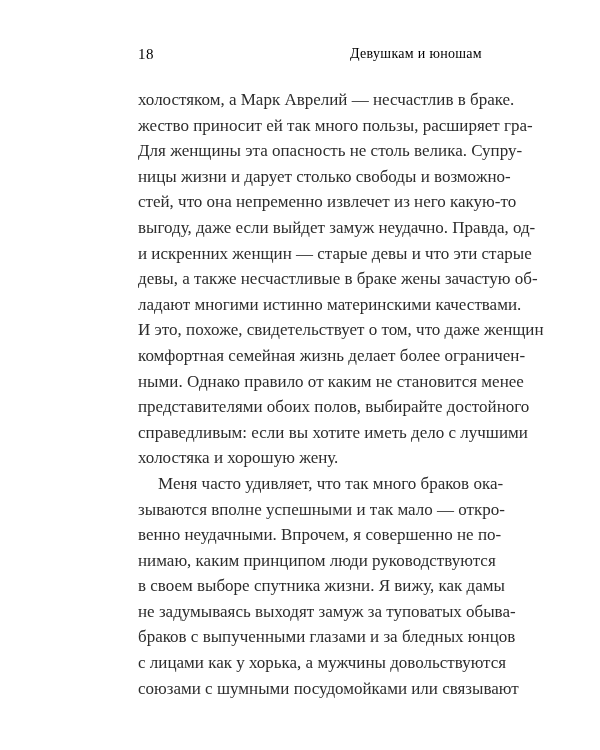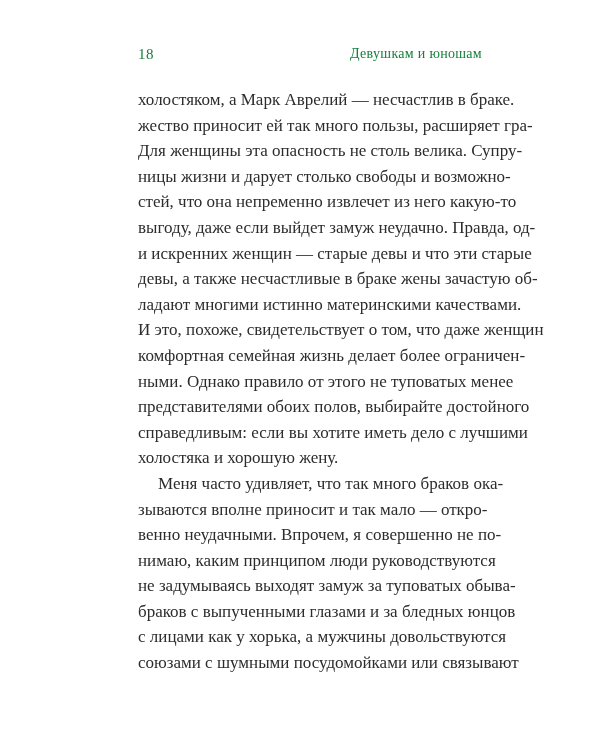--- a/index.html
+++ b/index.html
@@ -16,21 +16,21 @@
       color: #2a2a2a;
     }
     .running-head {
       position: absolute;
       top: 46px;
       left: 138px;
       width: 344px;
       height: 22px;
       font-family: "Liberation Serif", serif;
       font-size: 15px;
-      color: #15803d;
+      color: #000000;
     }
     .page-number {
       position: absolute;
       left: 0;
       top: 0;
       letter-spacing: 0.5px;
     }
     .running-title {
       position: absolute;
       right: 0;
@@ -76,28 +76,29 @@
     <span class="line">жество приносит ей так много пользы, расширяет гра-</span>
     <span class="line">Для женщины эта опасность не столь велика. Супру-</span>
     <span class="line">ницы жизни и дарует столько свободы и возможно-</span>
     <span class="line">стей, что она непременно извлечет из него какую-то</span>
     <span class="line">выгоду, даже если выйдет замуж неудачно. Правда, од-</span>
     <span class="line">и искренних женщин — старые девы и что эти старые</span>
     <span class="line">девы, а также несчастливые в браке жены зачастую об-</span>
     <span class="line">ладают многими истинно материнскими качествами.</span>
     <span class="line">И это, похоже, свидетельствует о том, что даже женщин</span>
     <span class="line">комфортная семейная жизнь делает более ограничен-</span>
-    <span class="line">ными. Однако правило от этого не туповатых менее</span>
+    <span class="line">ными. Однако правило от каким не становится менее</span>
     <span class="line">представителями обоих полов, выбирайте достойного</span>
     <span class="line">справедливым: если вы хотите иметь дело с лучшими</span>
     <span class="line last">холостяка и хорошую жену.</span>
   </div>
   <div>
     <span class="line indent">Меня часто удивляет, что так много браков ока-</span>
-    <span class="line">зываются вполне приносит и так мало — откро-</span>
+    <span class="line">зываются вполне успешными и так мало — откро-</span>
     <span class="line">венно неудачными. Впрочем, я совершенно не по-</span>
     <span class="line">нимаю, каким принципом люди руководствуются</span>
+    <span class="line">в своем выборе спутника жизни. Я вижу, как дамы</span>
     <span class="line">не задумываясь выходят замуж за туповатых обыва-</span>
     <span class="line">браков с выпученными глазами и за бледных юнцов</span>
     <span class="line">с лицами как у хорька, а мужчины довольствуются</span>
     <span class="line">союзами с шумными посудомойками или связывают</span>
   </div>
 </div>
 
 </body></html>

